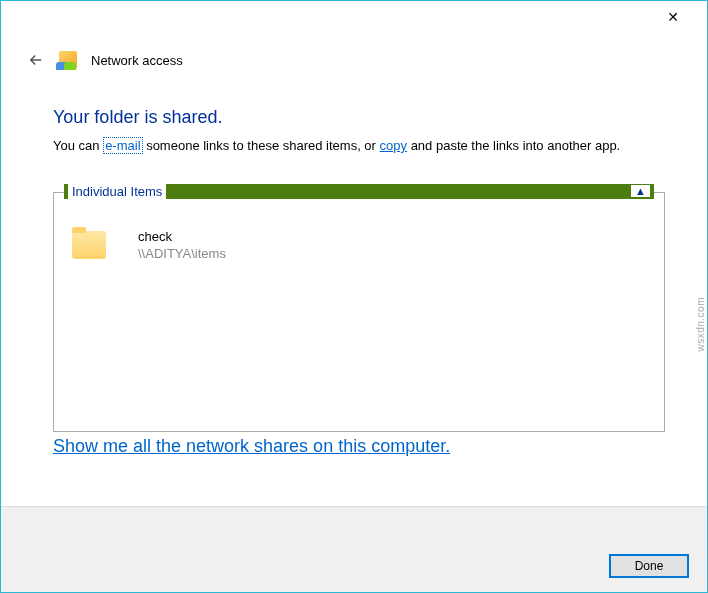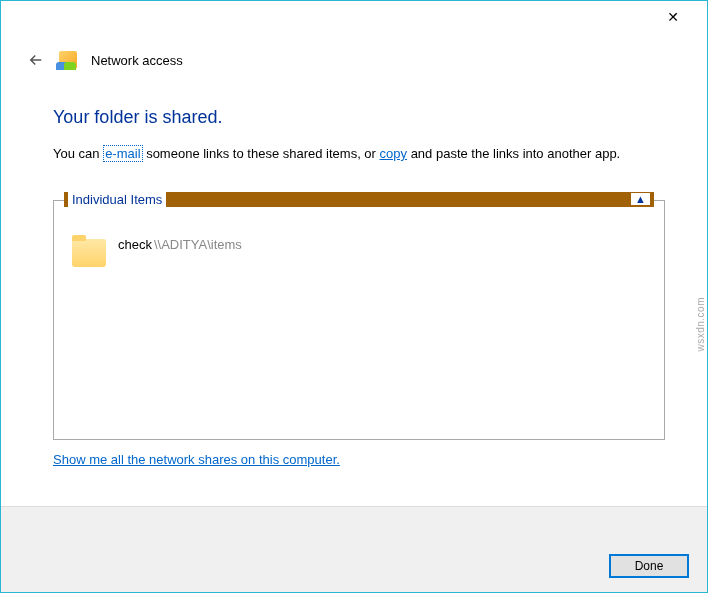--- a/index.html
+++ b/index.html
@@ -78,21 +78,21 @@
     .content {
       padding: 30px 42px 10px 52px;
       flex: 1;
       display: flex;
       flex-direction: column;
     }
     .main-heading {
       font-size: 18px;
       font-weight: 400;
       color: #003399;
-      margin-bottom: 16px;
+      margin-bottom: 8px;
     }
     .instruction {
       font-size: 13px;
       color: #000;
       line-height: 1.5;
       margin-bottom: 36px;
     }
     .link {
       color: #0066cc;
       text-decoration: underline;
@@ -110,21 +110,21 @@
       height: 240px;
     }
     .group-legend {
       position: absolute;
       top: -9px;
       left: 10px;
       right: 10px;
       display: flex;
       justify-content: space-between;
       align-items: center;
-      background: #a16207;
+      background: #4d7c0f;
       padding: 0 4px;
     }
     .group-legend-text {
       color: #003399;
       font-size: 13px;
       background: #fff;
       padding: 0 4px;
     }
     .chevron {
       color: #003399;
@@ -152,34 +152,35 @@
       position: absolute;
       top: -4px;
       left: 0;
       width: 14px;
       height: 6px;
       background: #ffd36b;
       border-radius: 2px 2px 0 0;
     }
     .item-text {
       display: flex;
-      flex-direction: row;
+      flex-direction: column;
       gap: 2px;
+      margin-left: 20px;
     }
     .item-name {
       font-size: 13px;
       color: #000;
     }
     .item-path {
       font-size: 13px;
       color: #888;
     }
     .bottom-link {
-      margin-top: 12px;
-      font-size: 13px;
+      margin-top: 4px;
+      font-size: 18px;
     }
     .footer {
       background: #f0f0f0;
       border-top: 1px solid #ddd;
       padding: 14px 18px;
       display: flex;
       justify-content: flex-end;
     }
     .done-btn {
       min-width: 80px;

